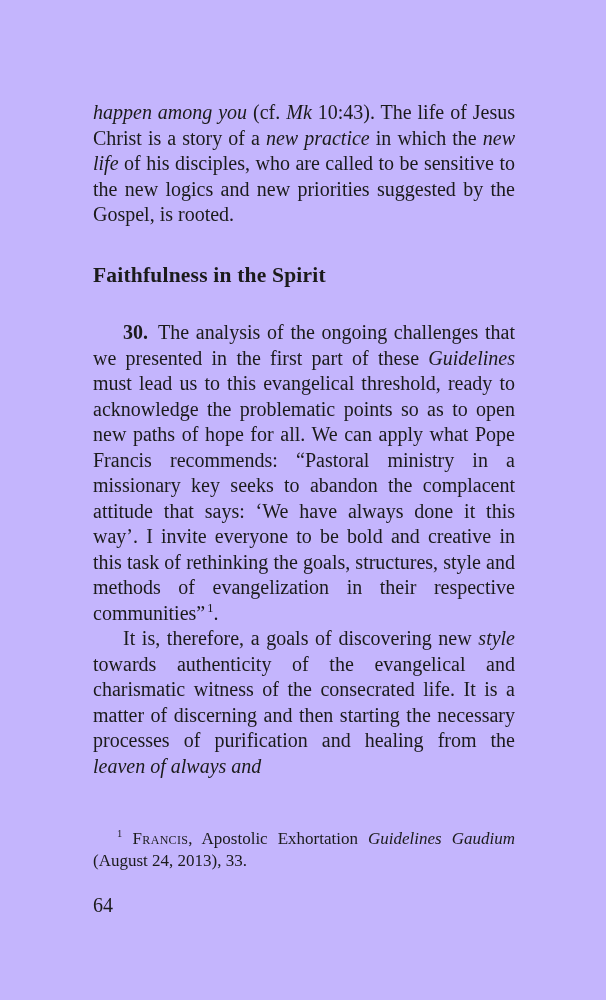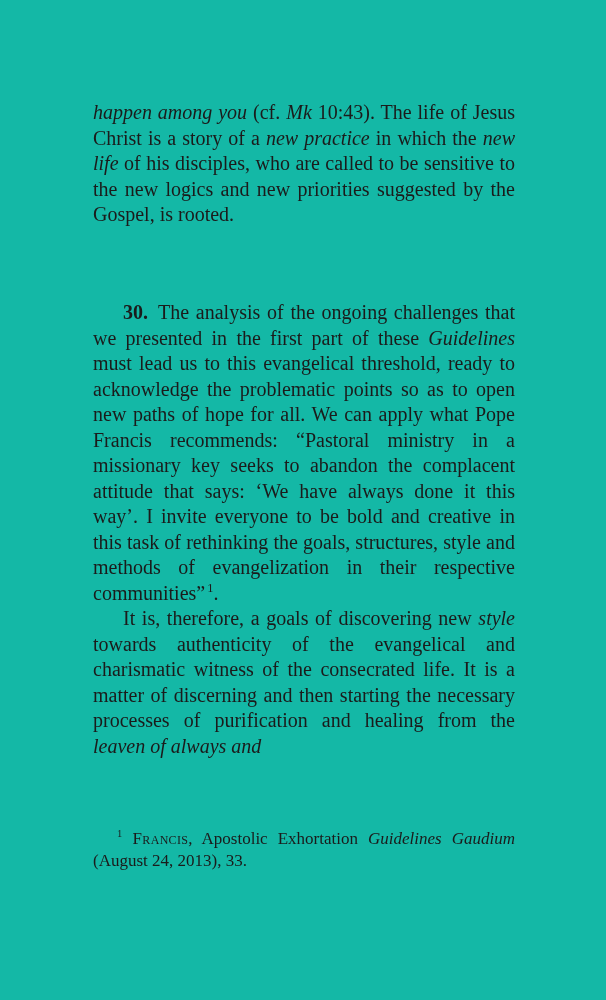--- a/index.html
+++ b/index.html
@@ -11,21 +11,21 @@
     height: 1000px;
     background: #ffffff;
     position: relative;
     overflow: hidden;
     font-family: "Liberation Serif", "DejaVu Serif", serif;
     color: #1b1b1b;
   }
   .page {
     position: absolute;
     inset: 0;
-    background: #14b8a6;
+    background: #c4b5fd;
   }
   .text-block {
     position: absolute;
     left: 93px;
     width: 422px;
   }
   .body-text {
     font-size: 20px;
     line-height: 25.5px;
     text-align: justify;
@@ -38,21 +38,21 @@
   .section-heading {
     top: 262px;
     font-size: 21.5px;
     font-weight: bold;
     line-height: 26px;
     margin: 0;
     text-align: left;
     letter-spacing: 0.2px;
   }
   .main-flow {
-    top: 300px;
+    top: 320px;
   }
   .main-flow p {
     margin: 0;
     text-indent: 30px;
   }
   .footnote {
     top: 828px;
     font-size: 17px;
     line-height: 21.5px;
     text-align: justify;
@@ -76,22 +76,24 @@
     margin-left: 2px;
   }
 </style>
 </head>
 <body>
 
 <div class="page">
 
   <p class="text-block body-text para-continuation"><span class="run-i">happen among you</span><span> (cf. </span><span class="run-i">Mk</span><span> 10:43). The life of Jesus Christ is a story of a </span><span class="run-i">new practice</span><span> in which the </span><span class="run-i">new life</span><span> of his disciples, who are called to be sensitive to the new logics and new priorities suggested by the Gospel, is rooted.</span></p>
 
+  <h2 class="text-block section-heading">Faithfulness in the Spirit</h2>
 
   <div class="text-block main-flow">
     <p class="body-text"><span class="run-b">30.</span><span> The analysis of the ongoing challenges that we presented in the first part of these </span><span class="run-i">Guidelines</span><span> must lead us to this evangelical threshold, ready to acknowledge the problematic points so as to open new paths of hope for all. We can apply what Pope Francis recommends: “Pastoral ministry in a missionary key seeks to abandon the complacent attitude that says: ‘We have always done it this way’. I invite everyone to be bold and creative in this task of rethinking the goals, structures, style and methods of evangelization in their respective communities”</span><span class="run-sup">1</span><span>.</span></p>
     <p class="body-text"><span>It is, therefore, a goals of discovering new </span><span class="run-i">style</span><span> towards authenticity of the evangelical and charismatic witness of the consecrated life. It is a matter of discerning and then starting the necessary processes of purification and healing from the </span><span class="run-i">leaven of always and</span></p>
   </div>
 
   <p class="text-block footnote"><span class="run-sup">1</span><span class="run-sc"> Francis</span><span>, Apostolic Exhortation </span><span class="run-i">Guidelines Gaudium</span><span> (August 24, 2013), 33.</span></p>
 
+  <p class="text-block page-number">64</p>
 
 </div>
 
 </body></html>

